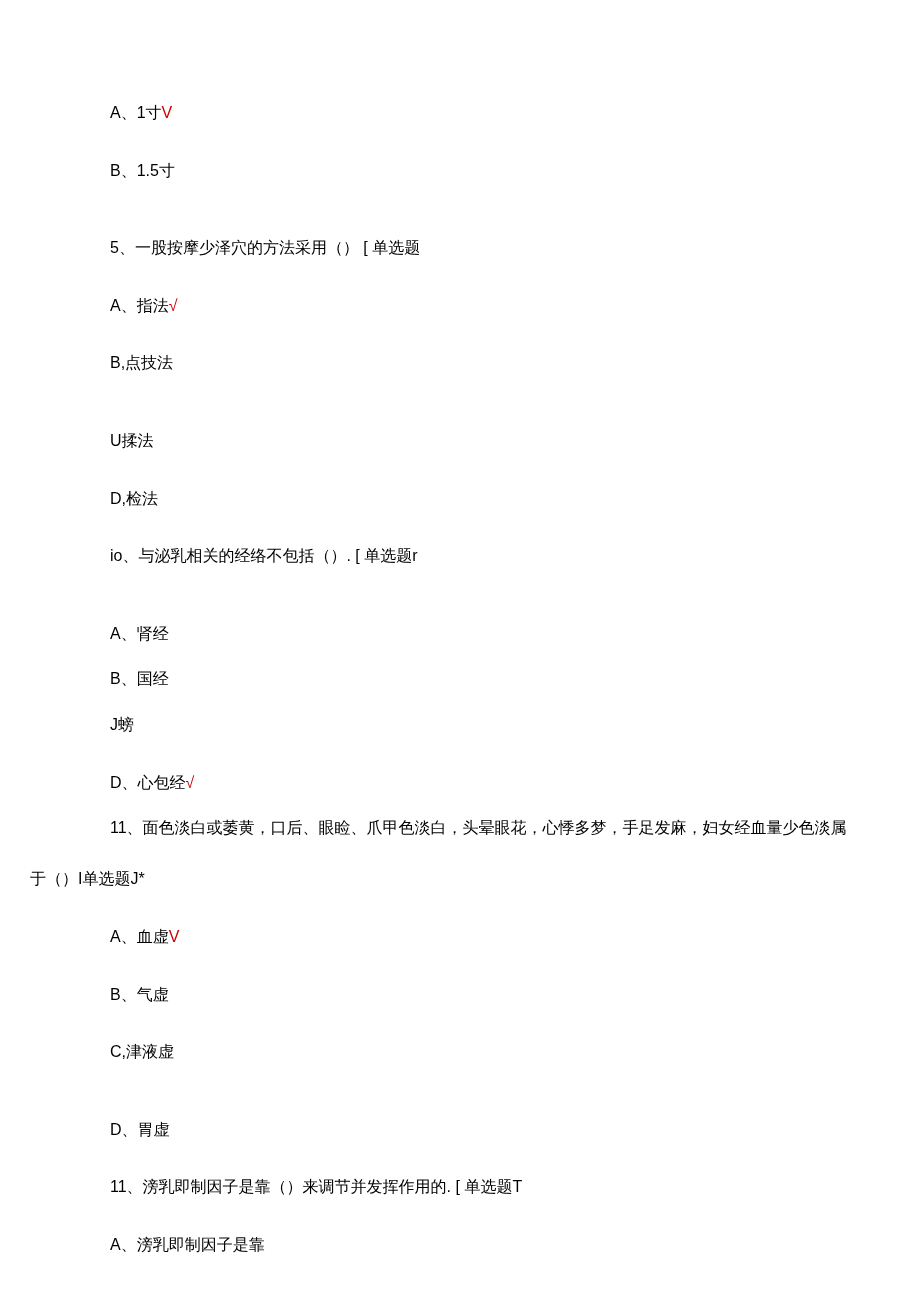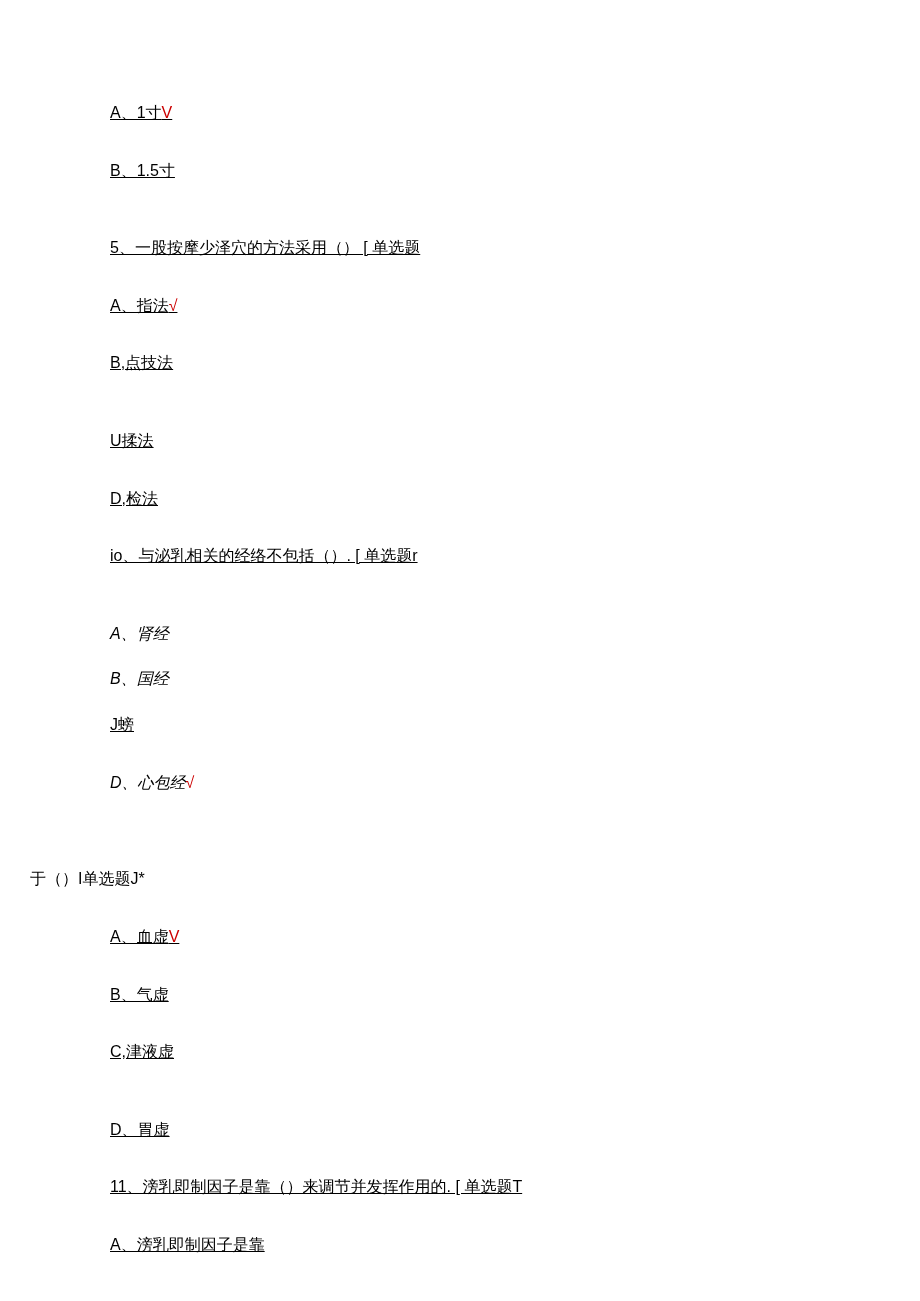--- a/index.html
+++ b/index.html
@@ -12,25 +12,23 @@
       height: 1301px;
       background: #ffffff;
       font-family: "Microsoft YaHei", "SimSun", sans-serif;
       font-size: 16px;
       color: #000000;
       padding: 100px 70px 50px 110px;
       line-height: 1.6;
     }
     .line {
       margin-bottom: 32px;
-      text-decoration: underline;
     }
     .line-tight {
       margin-bottom: 20px;
-      font-style: italic;
     }
     .correct {
       color: #cc0000;
     }
     .q11-wrap {
       margin-left: -40px;
       text-indent: 40px;
       margin-bottom: 32px;
     }
   </style>
@@ -85,20 +83,21 @@
 
 <div class="line">
   <span>J螃</span>
 </div>
 
 <div class="line-tight">
   <span>D、心包经</span><span class="correct">√</span>
 </div>
 
 <div class="q11-wrap">
+  <span>11、面色淡白或萎黄，口后、眼睑、爪甲色淡白，头晕眼花，心悸多梦，手足发麻，妇女经血量少色淡属</span>
   <br><br>
   <span style="margin-left:-40px;">于（）I单选题J*</span>
 </div>
 
 <div class="line">
   <span>A、血虚</span><span class="correct">V</span>
 </div>
 
 <div class="line">
   <span>B、气虚</span>

